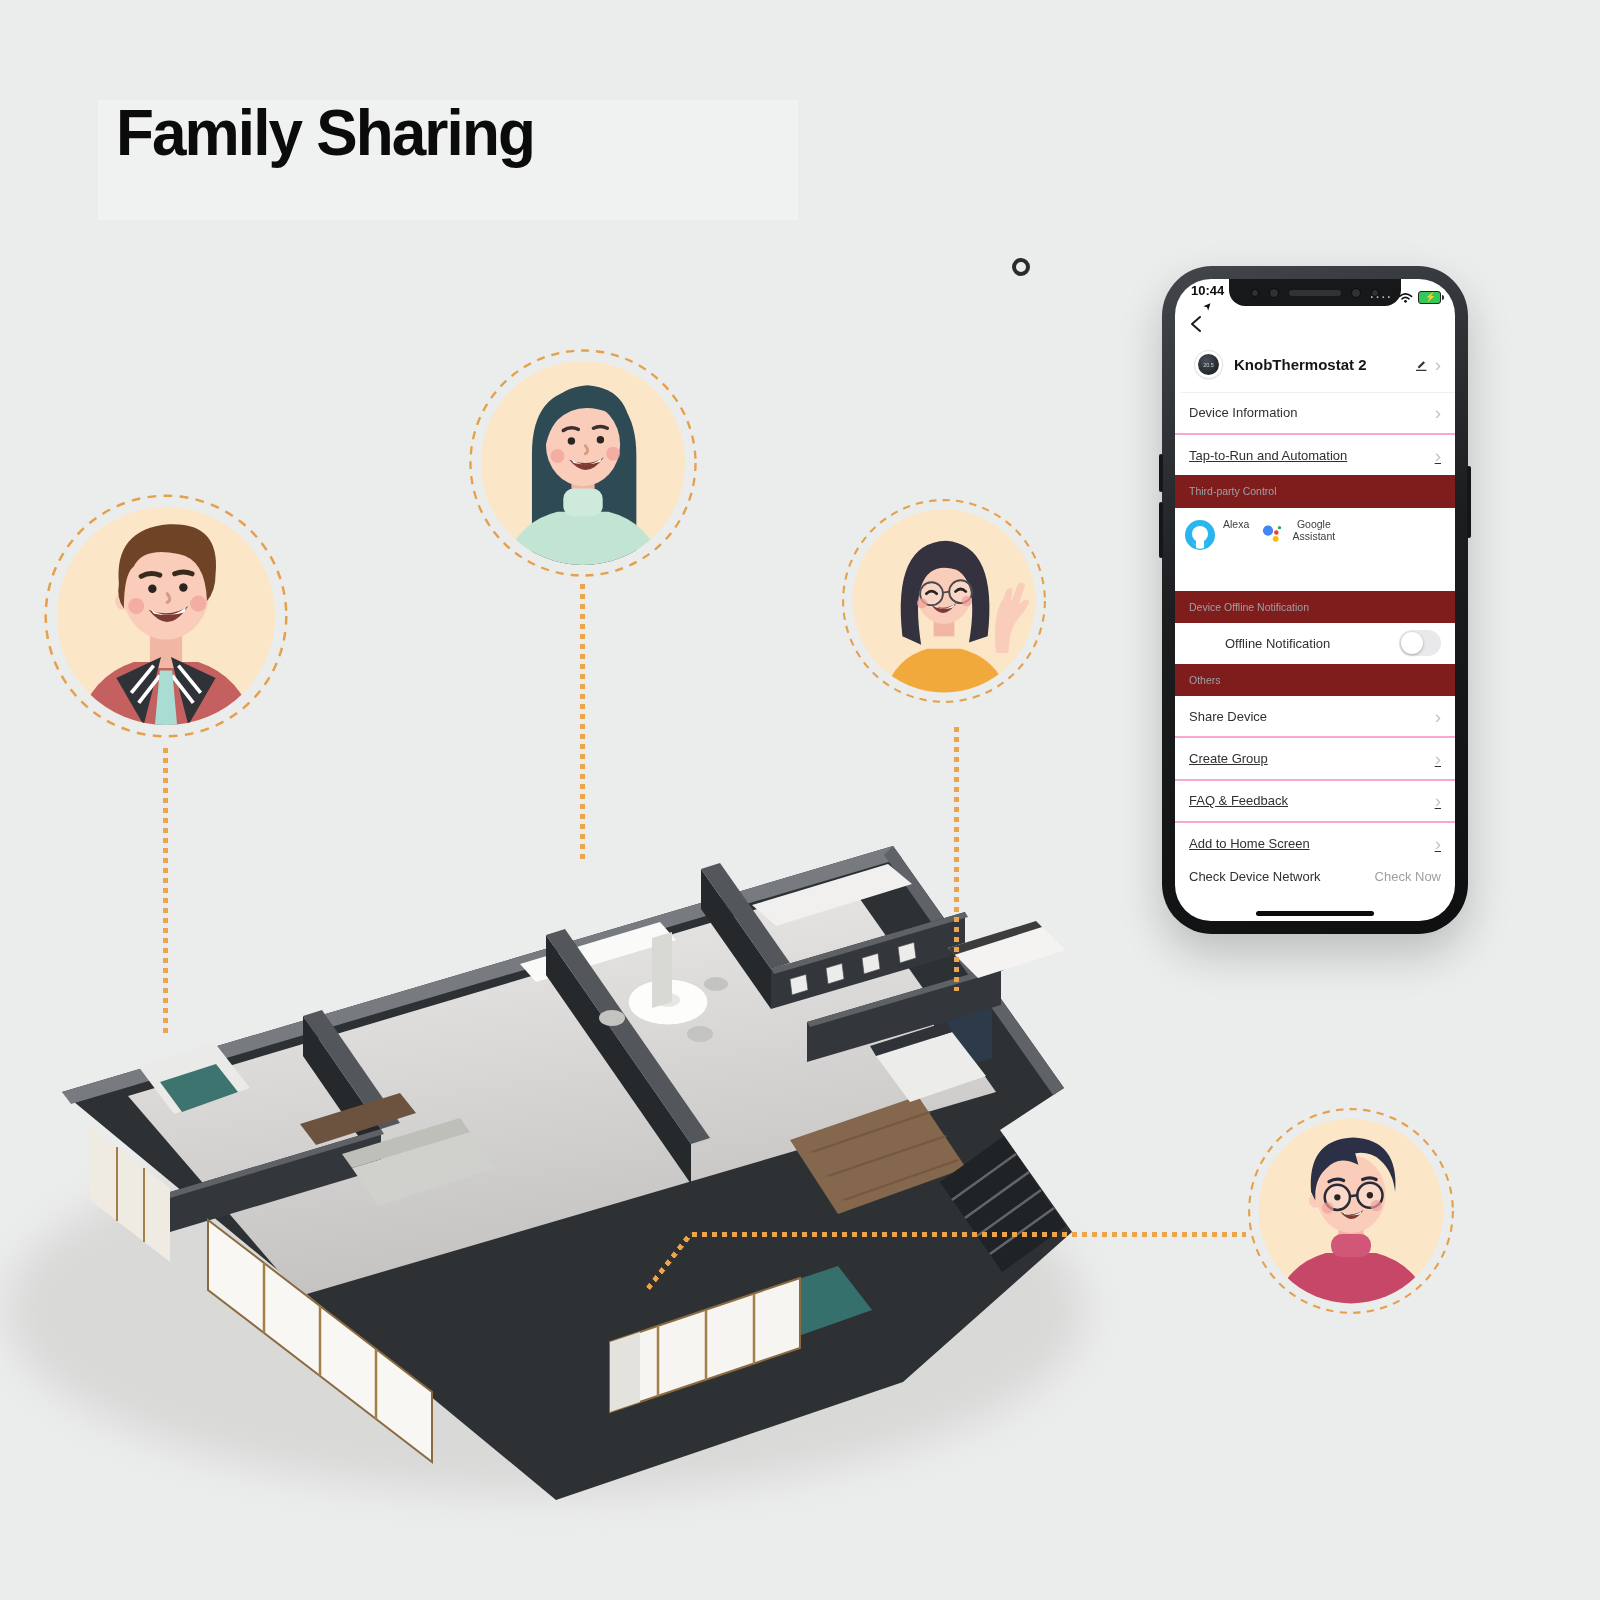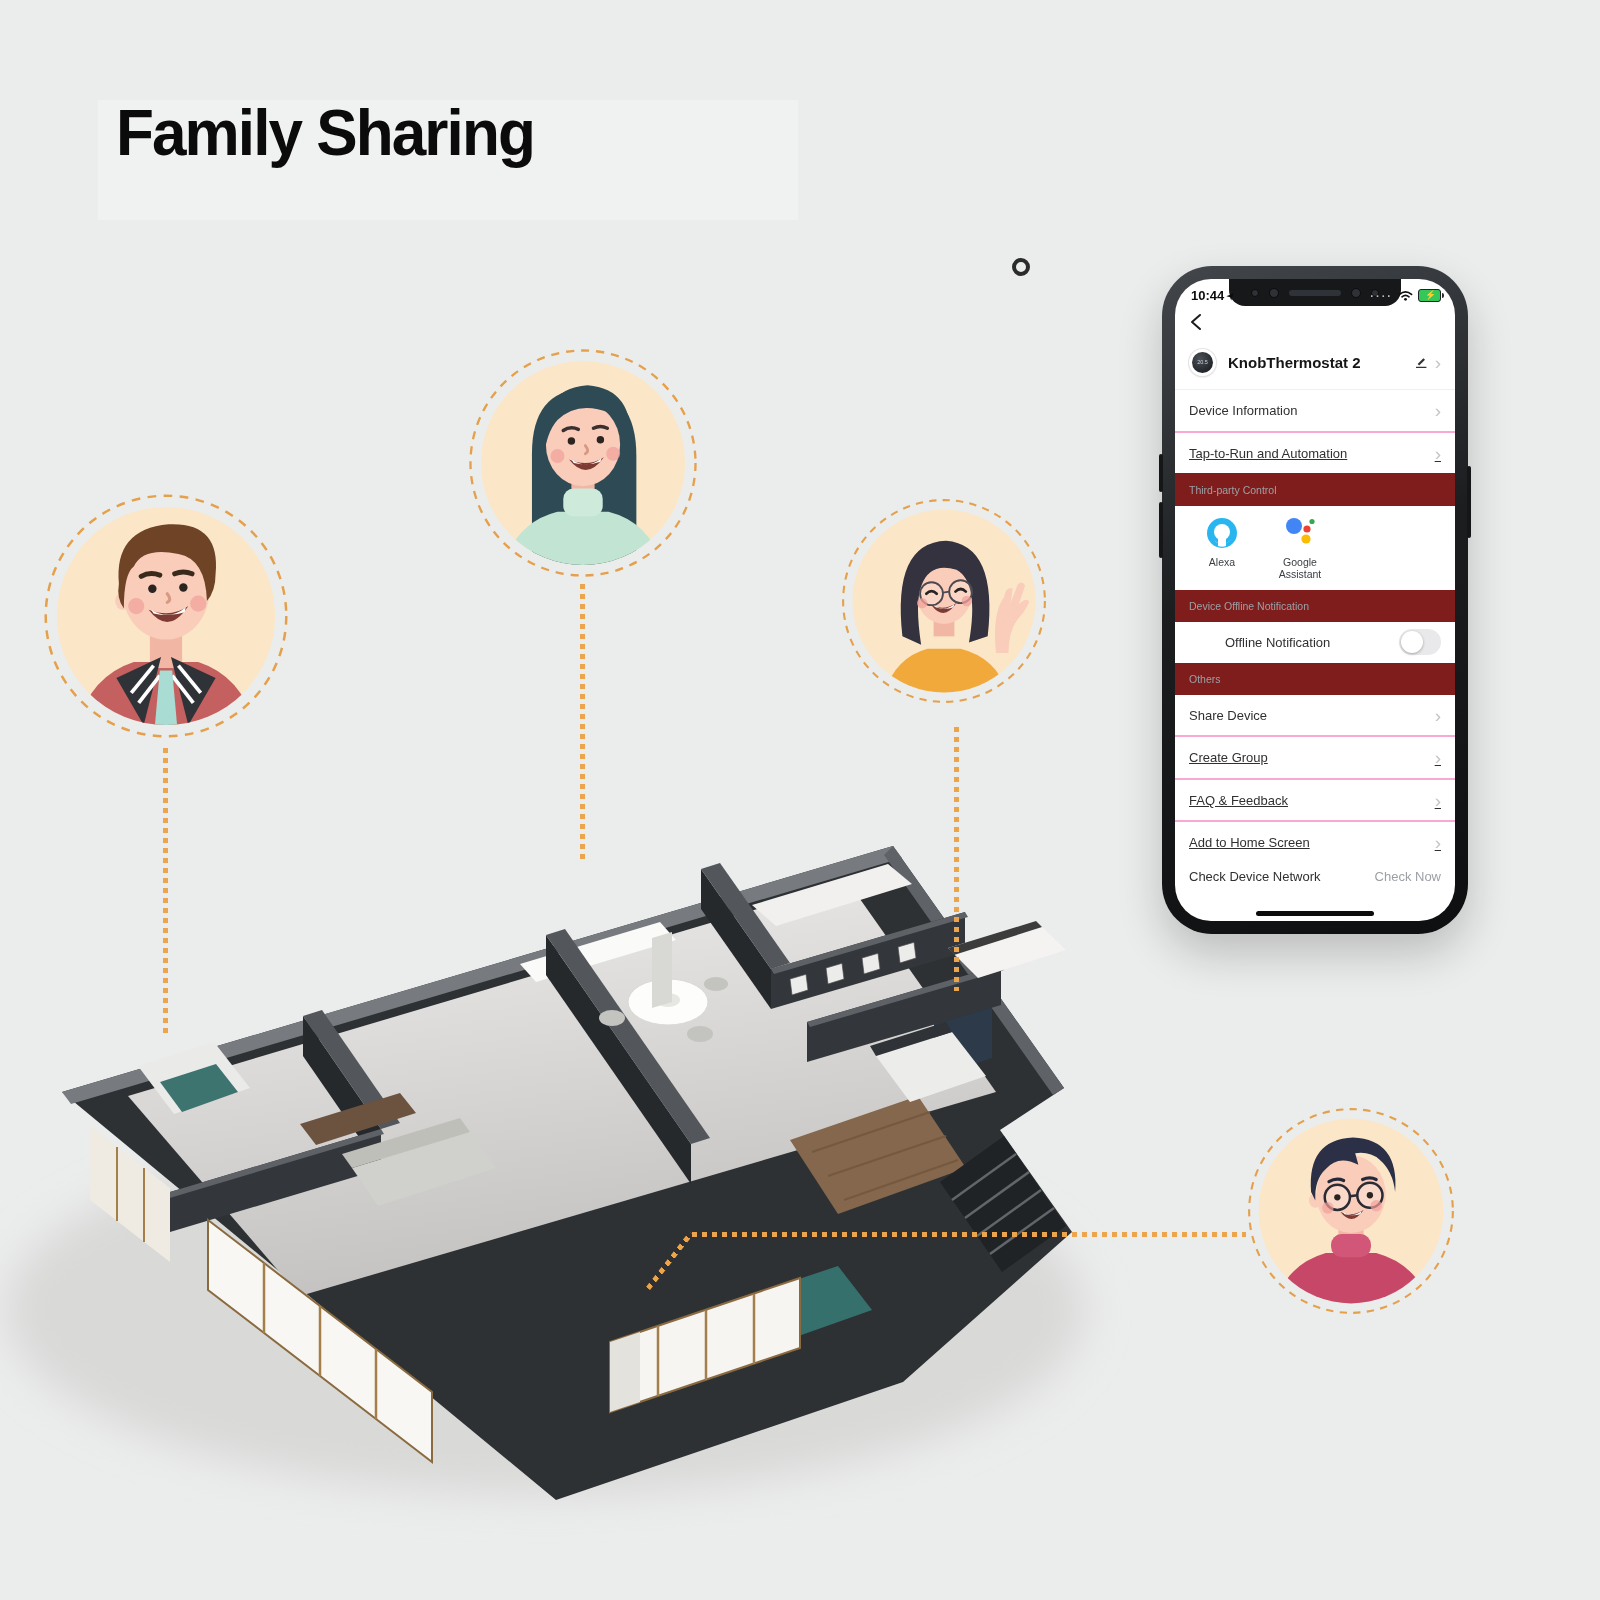--- a/index.html
+++ b/index.html
@@ -30,41 +30,41 @@
   .btn-vol2{left:-3px;top:236px;width:4px;height:56px;}
   .btn-power{right:-3px;top:200px;width:4px;height:72px;}
   .screen{position:absolute;left:13px;top:13px;width:280px;height:642px;border-radius:36px;background:#fff;
           overflow:hidden;display:flex;flex-direction:column;}
   .notch{position:absolute;left:50%;top:0;transform:translateX(-50%);width:172px;height:27px;background:#17181a;
          border-radius:0 0 16px 16px;display:flex;align-items:center;justify-content:center;gap:10px;z-index:6;}
   .cam{width:8px;height:8px;border-radius:50%;background:#2e3136;border:1px solid #0c0d0e;}
   .cam.small{width:6px;height:6px;}
   .speaker{width:52px;height:6px;border-radius:3px;background:#2f3236;}
   .statusbar{height:28px;display:flex;align-items:center;justify-content:space-between;padding:4px 14px 0 16px;z-index:7;position:relative;}
-  .time{font-size:13px;font-weight:700;color:#0c0c0c;display:flex;align-items:center;gap:3px;}
+  .time{font-size:13px;font-weight:700;color:#0c0c0c;display:flex;align-items:center;gap:3px;flex-direction:column;}
   .nav-arrow{display:inline-block;font-size:9px;transform:rotate(-48deg);color:#0c0c0c;}
   .sicons{display:flex;align-items:center;gap:5px;}
   .sig-dots{color:#b9bec4;font-size:11px;font-weight:700;letter-spacing:2px;line-height:6px;}
   .battery{position:relative;width:21px;height:11px;background:#34C759;border-radius:3px;border:1px solid #1f2325;}
   .battery:after{content:"";position:absolute;right:-4px;top:3px;width:2px;height:5px;background:#2a2d30;border-radius:0 2px 2px 0;}
   .bolt{position:absolute;left:6px;top:0px;font-size:9px;color:#10251a;line-height:11px;}
   .backrow{height:30px;display:flex;align-items:center;padding:0 12px;}
-  .devrow{height:60px;display:flex;align-items:center;padding:0 14px;gap:12px;border-bottom:1px solid #efefef;}
+  .devrow{height:60px;display:flex;align-items:center;padding:0 14px;gap:12px;border-bottom:1px solid #efefef;margin-left:6px;}
   .dial{width:27px;height:27px;border-radius:50%;background:#fff;box-shadow:0 0 0 1px #e4e4e4, 0 1px 2px rgba(0,0,0,.2);
         display:flex;align-items:center;justify-content:center;}
   .dial-face{width:21px;height:21px;border-radius:50%;background:radial-gradient(circle at 38% 32%,#4b5058,#23262b 70%);
              color:#cdd2d8;font-size:5.5px;display:flex;align-items:center;justify-content:center;}
   .devname{flex:1;font-size:15px;font-weight:700;color:#161616;}
   .devicons{display:flex;align-items:center;gap:6px;}
   .chev{color:#c5c5c9;font-size:19px;line-height:1;font-weight:400;}
   .mrow{height:45px;display:flex;align-items:center;justify-content:space-between;padding:0 14px;background:#fff;font-size:13px;color:#303032;}
   .mrow + .mrow{border-top:2px solid #f9a8d4;text-decoration:underline;}
   .band{height:36px;display:flex;align-items:center;padding:0 14px;background:#7f1d1d;font-size:10.5px;color:#9ca0a5;}
   .tp{height:82px;background:#fff;display:flex;align-items:flex-start;padding:10px 4px 0 8px;}
-  .tp-item{width:78px;display:flex;flex-direction:column;align-items:center;gap:6px;}
+  .tp-item{width:78px;display:flex;flex-direction:row;align-items:flex-start;gap:6px;}
   .tp-label{font-size:10.5px;color:#3c4043;text-align:center;line-height:1.15;}
   .toggle{position:relative;width:42px;height:26px;border-radius:13px;background:#e9e9eb;}
   .toggle .knob{position:absolute;left:2px;top:2px;width:22px;height:22px;border-radius:50%;background:#fff;
                 box-shadow:0 1px 3px rgba(0,0,0,.3);}
   .footer-row{height:40px;display:flex;align-items:flex-start;justify-content:space-between;padding:6px 14px 16px 14px;
               font-size:13px;color:#303032;}
   .footer-action{color:#9ca0a5;display:flex;gap:4px;}
   .home-bar{position:absolute;left:50%;bottom:5px;transform:translateX(-50%);width:118px;height:5px;border-radius:3px;background:#0c0c0c;z-index:8;}
 
   .house-svg{position:absolute;left:0;top:0;}

